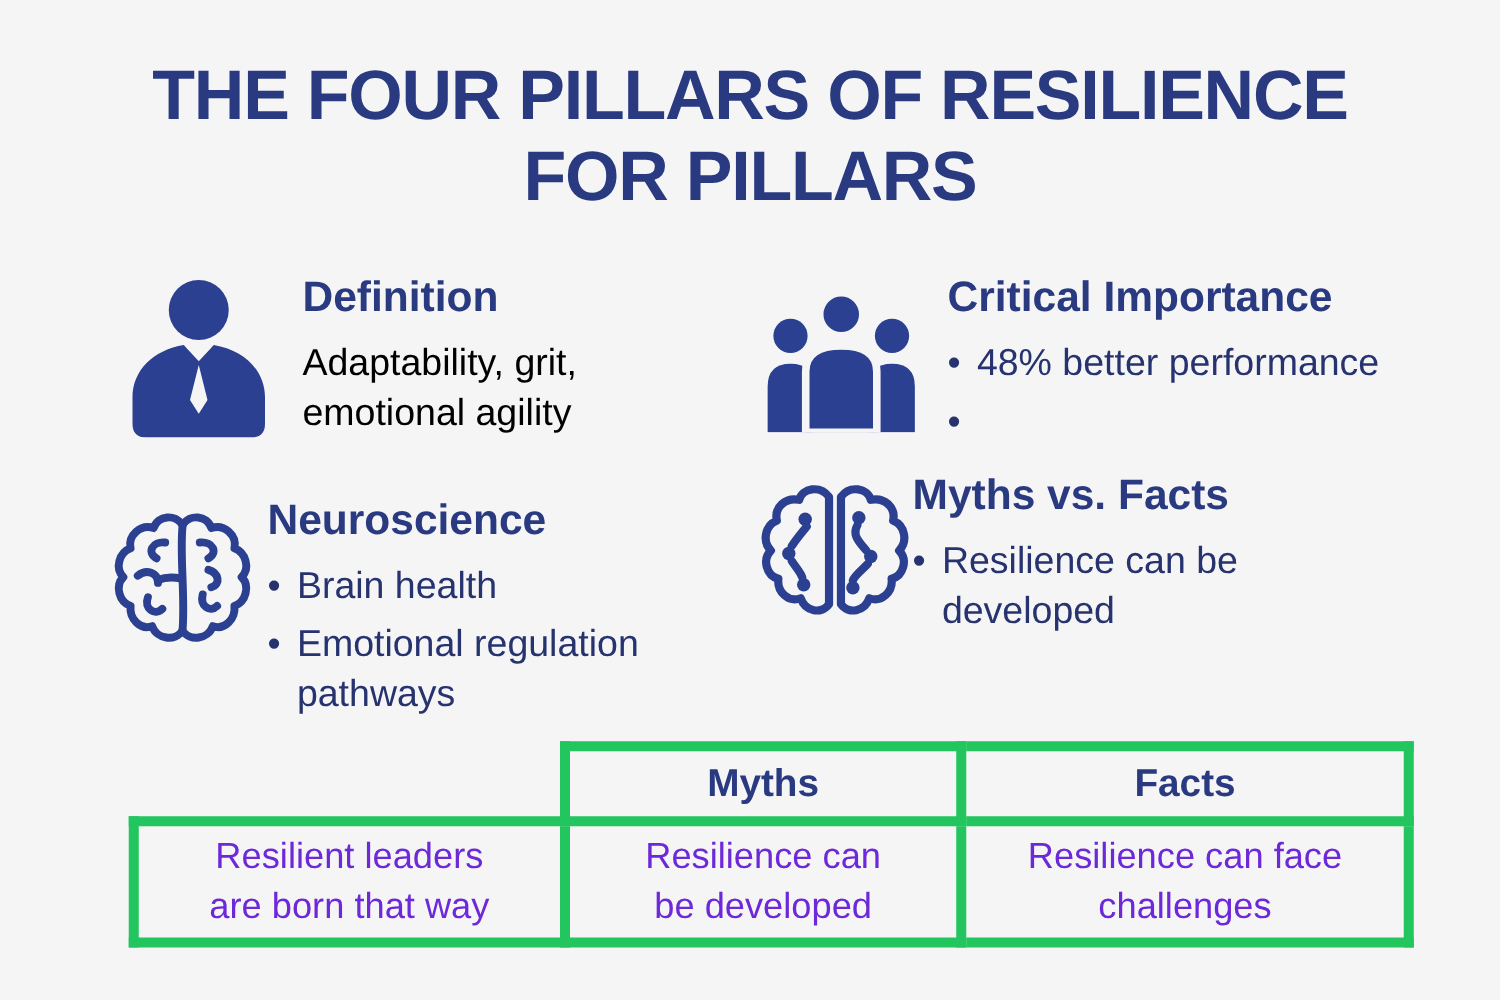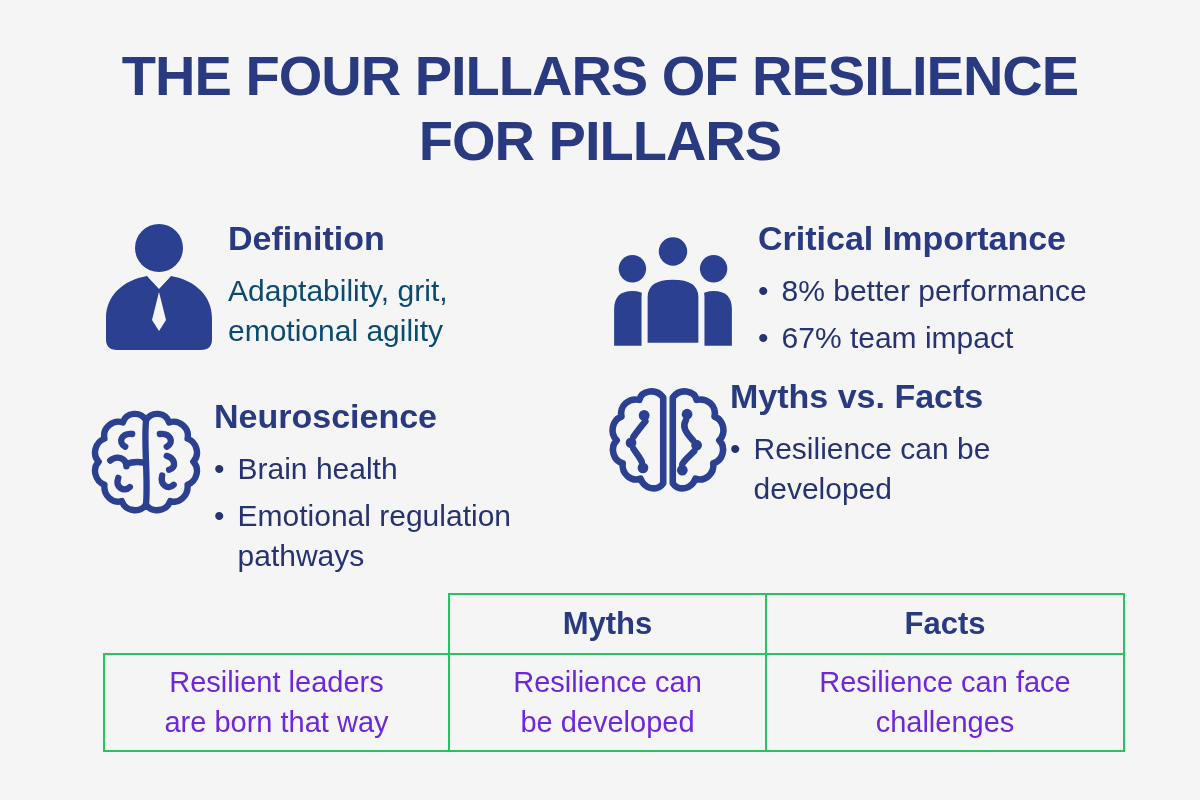--- a/index.html
+++ b/index.html
@@ -15,26 +15,26 @@
     margin:0; text-align:center;
     font-size:56px; font-weight:bold; letter-spacing:-1px;
     line-height:1.16; color:#2a3a80;
   }
   .tline { display:block; }
 
   
   .pillar { position:absolute; display:flex; }
   .icon-box { flex:none; display:flex; justify-content:center; align-items:flex-start; }
   .ptext h2 { margin:0 0 12px 0; font-size:34px; font-weight:bold; color:#2a3a80; line-height:1.2; }
-  .body-text { margin:0; font-size:30px; line-height:1.33; color:#0c4a6e; }
+  .body-text { margin:0; font-size:30px; line-height:1.33; color:#000000; }
   ul.blist { list-style:none; margin:0; padding:0; }
   .blist li { display:flex; gap:13px; margin:0 0 7px 0; font-size:30px; line-height:1.33; color:#27336f; }
   .dot { flex:none; }
 
-  .p-definition { left:100px; top:218px; gap:10px; }
+  .p-definition { left:100px; top:218px; gap:24px; }
   .p-definition .icon-box { width:118px; }
   .p-definition .ptext { width:300px; }
   .p-definition .body-text { width:280px; }
 
   .p-critical { left:606px; top:218px; gap:18px; }
   .p-critical .icon-box { width:134px; padding-top:14px; }
   .p-critical .ptext { width:420px; }
 
   .p-neuro { left:86px; top:396px; gap:8px; }
   .p-neuro .icon-box { width:120px; padding-top:4px; }
@@ -45,21 +45,21 @@
   .p-myths .icon-box { width:124px; padding-top:4px; }
   .p-myths .ptext { width:300px; }
   .p-myths .blist li span.txt { max-width:255px; }
 
   
   .tbl {
     position:absolute; left:103px; top:593px;
     border-collapse:collapse; table-layout:fixed;
   }
   .tbl th, .tbl td {
-    border:2px solid #22c55e; text-align:center; vertical-align:middle;
+    border:8px solid #22c55e; text-align:center; vertical-align:middle;
     padding:0 48px; overflow:hidden;
   }
   .tbl tr.hdr { height:60px; }
   .tbl tr.bdy { height:97px; }
   .tbl th { font-size:31px; font-weight:bold; color:#2a3a80; }
   .tbl td.cell { font-size:29px; line-height:1.35; color:#6d28d9; }
   .tbl td.blank { border:none; background:transparent; }
 
   svg .stroke { fill:none; stroke:#2b4090; stroke-width:5.5; stroke-linecap:round; stroke-linejoin:round; }
   svg .fill { fill:#2b4090; }
@@ -99,25 +99,24 @@
         <path class="fill" d="M88 112 V76 Q88 58 106 58 Q124 58 124 76 V112 Z"></path>
         <circle class="fill" cx="66" cy="19" r="17" stroke="#f5f5f6" stroke-width="6"></circle>
         <path class="fill" d="M38 112 V64 Q38 44 66 44 Q94 44 94 64 V112 Z" stroke="#f5f5f6" stroke-width="6"></path>
       </svg>
     </span>
     <div class="ptext">
       <h2>Critical Importance</h2>
       <ul class="blist">
         <li>
           <span class="dot">•</span>
-          <span class="txt">8% better performance</span>
+          <span class="txt">48% better performance</span>
         </li>
         <li>
           <span class="dot">•</span>
-          <span class="txt">67% team impact</span>
         </li>
       </ul>
     </div>
   </section>
 
   <section class="pillar p-neuro">
     <span class="icon-box">
       <svg width="120" height="128" viewBox="0 0 104 104">
         <path class="stroke" d="M52 14 C47 6 35 7 32 16 C23 13 14 21 16 30 C8 33 5 44 11 50 C5 56 8 67 16 70 C15 79 23 87 31 84 C34 93 47 95 52 87 C57 95 70 93 73 84 C81 87 89 79 88 70 C96 67 99 56 93 50 C99 44 96 33 88 30 C90 21 81 13 72 16 C69 7 57 6 52 14 Z"></path>
         <path class="stroke" d="M52 15 C50 35 54 65 52 87"></path>

